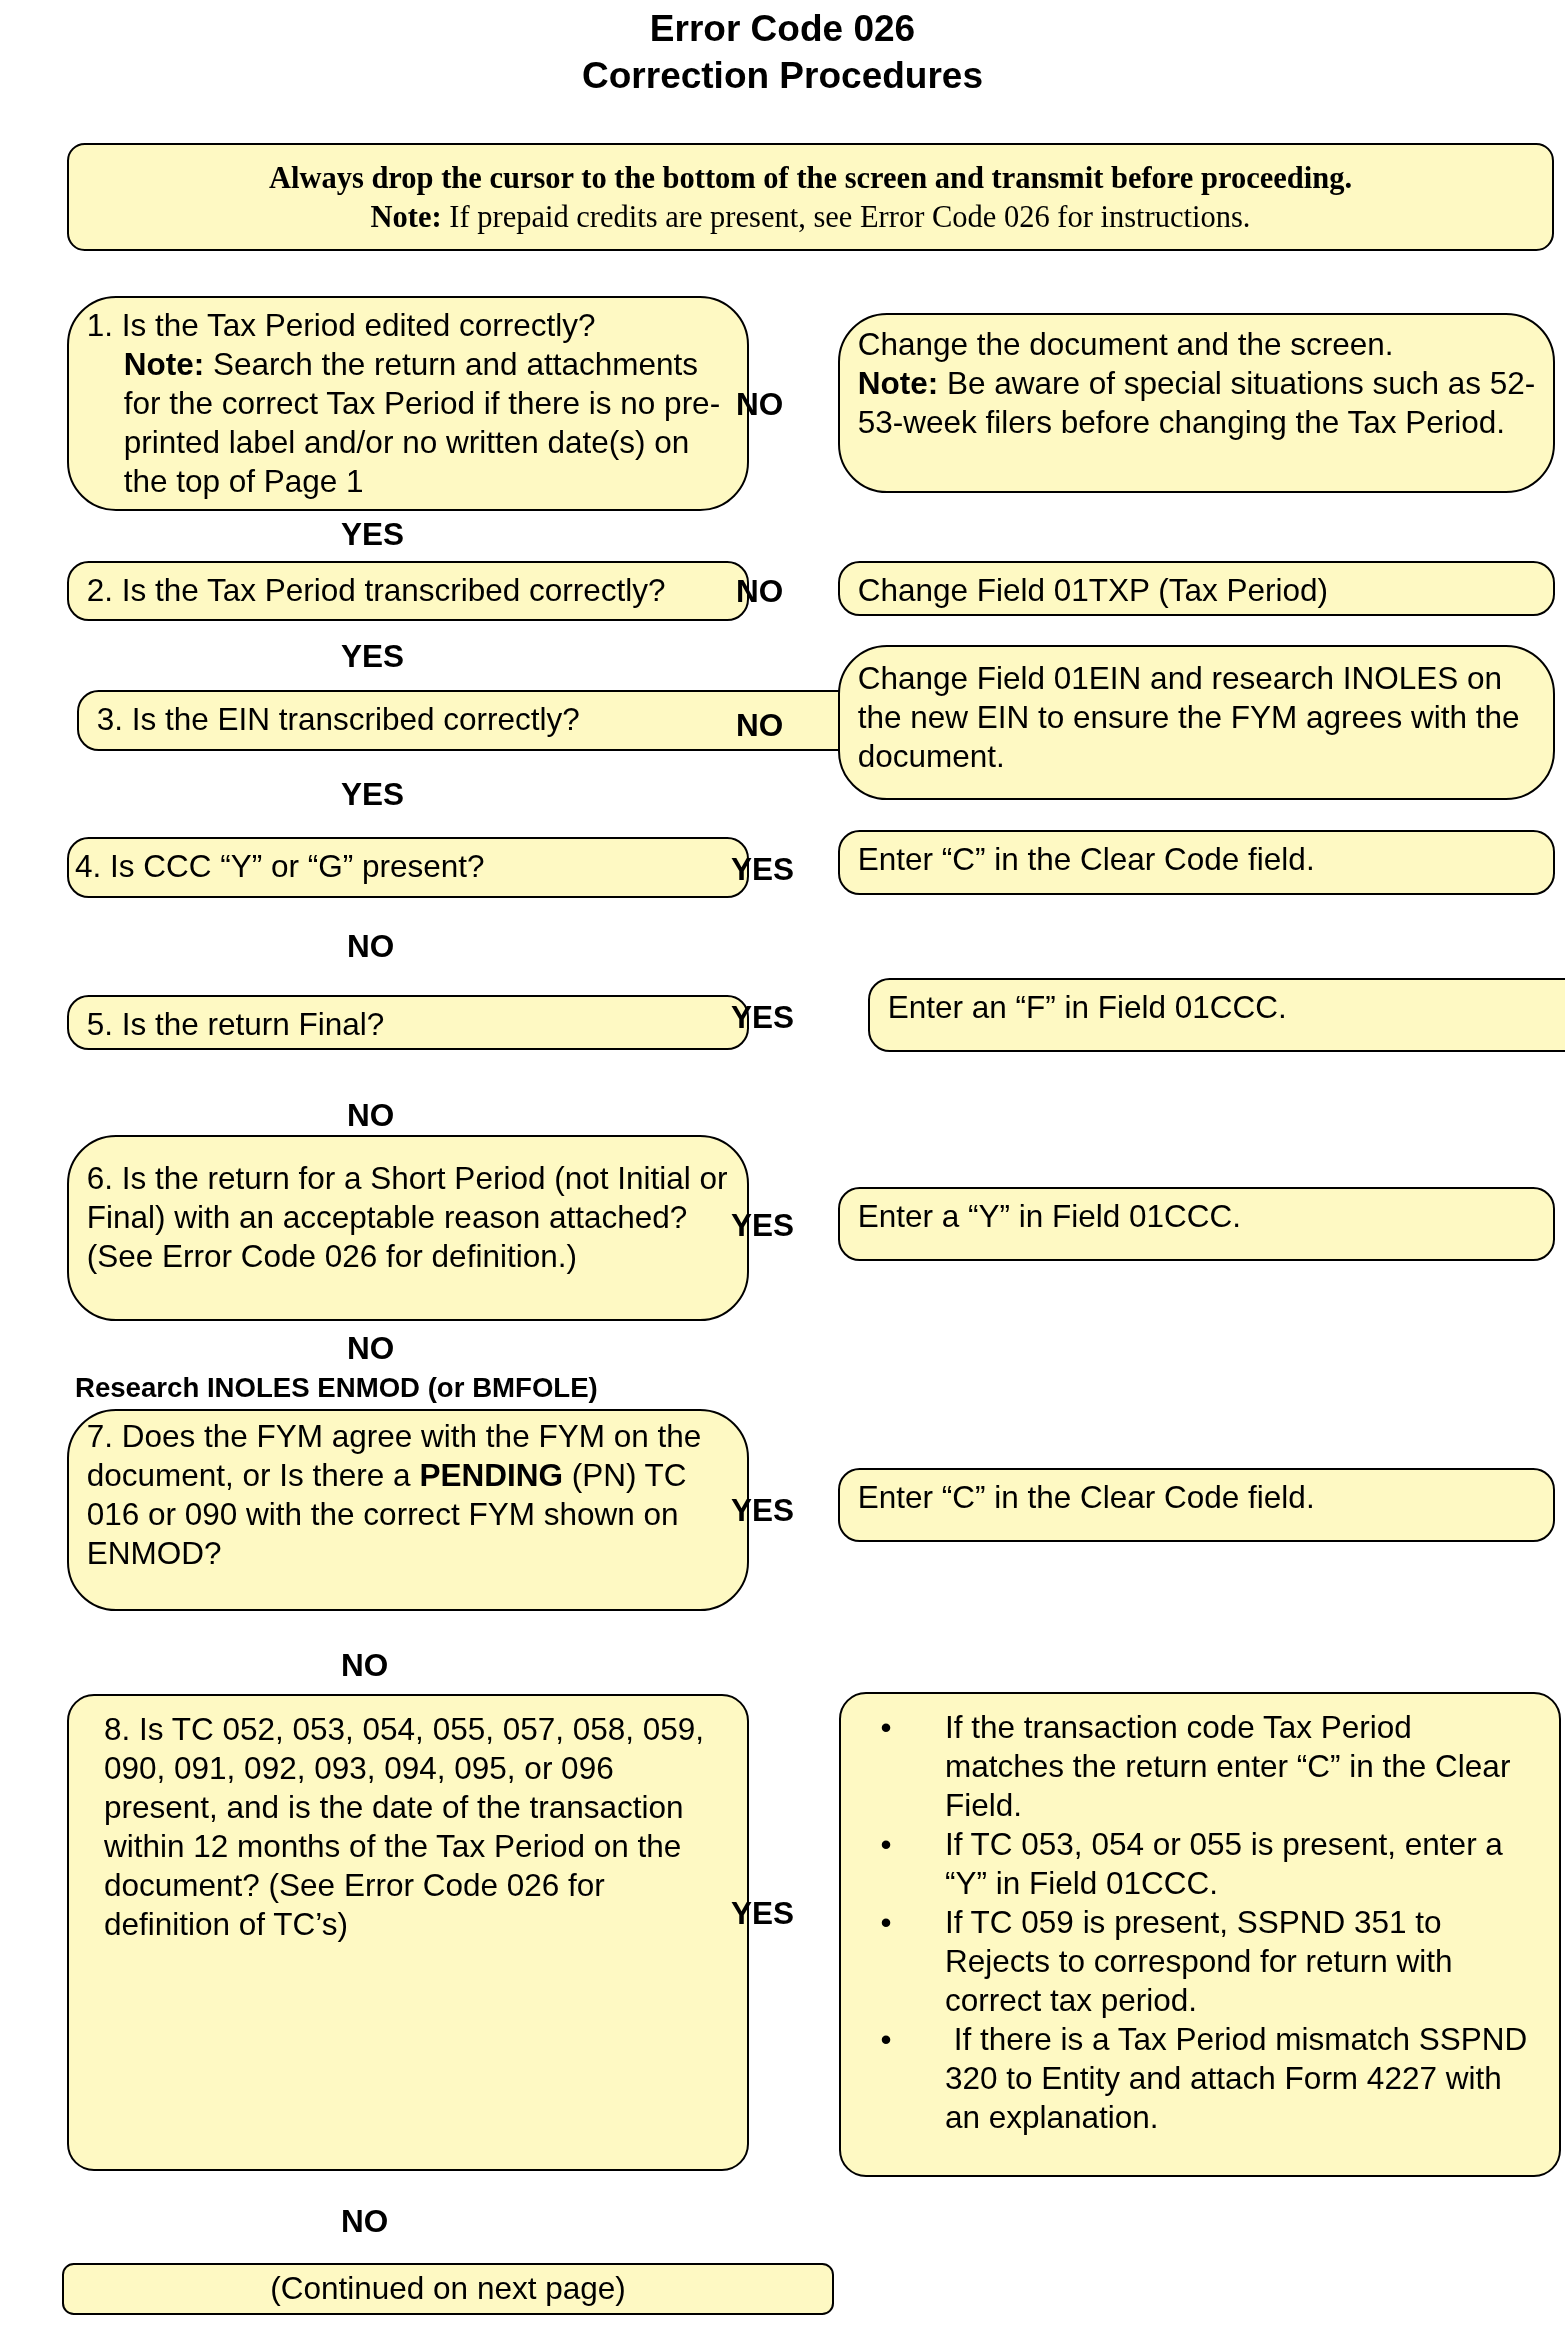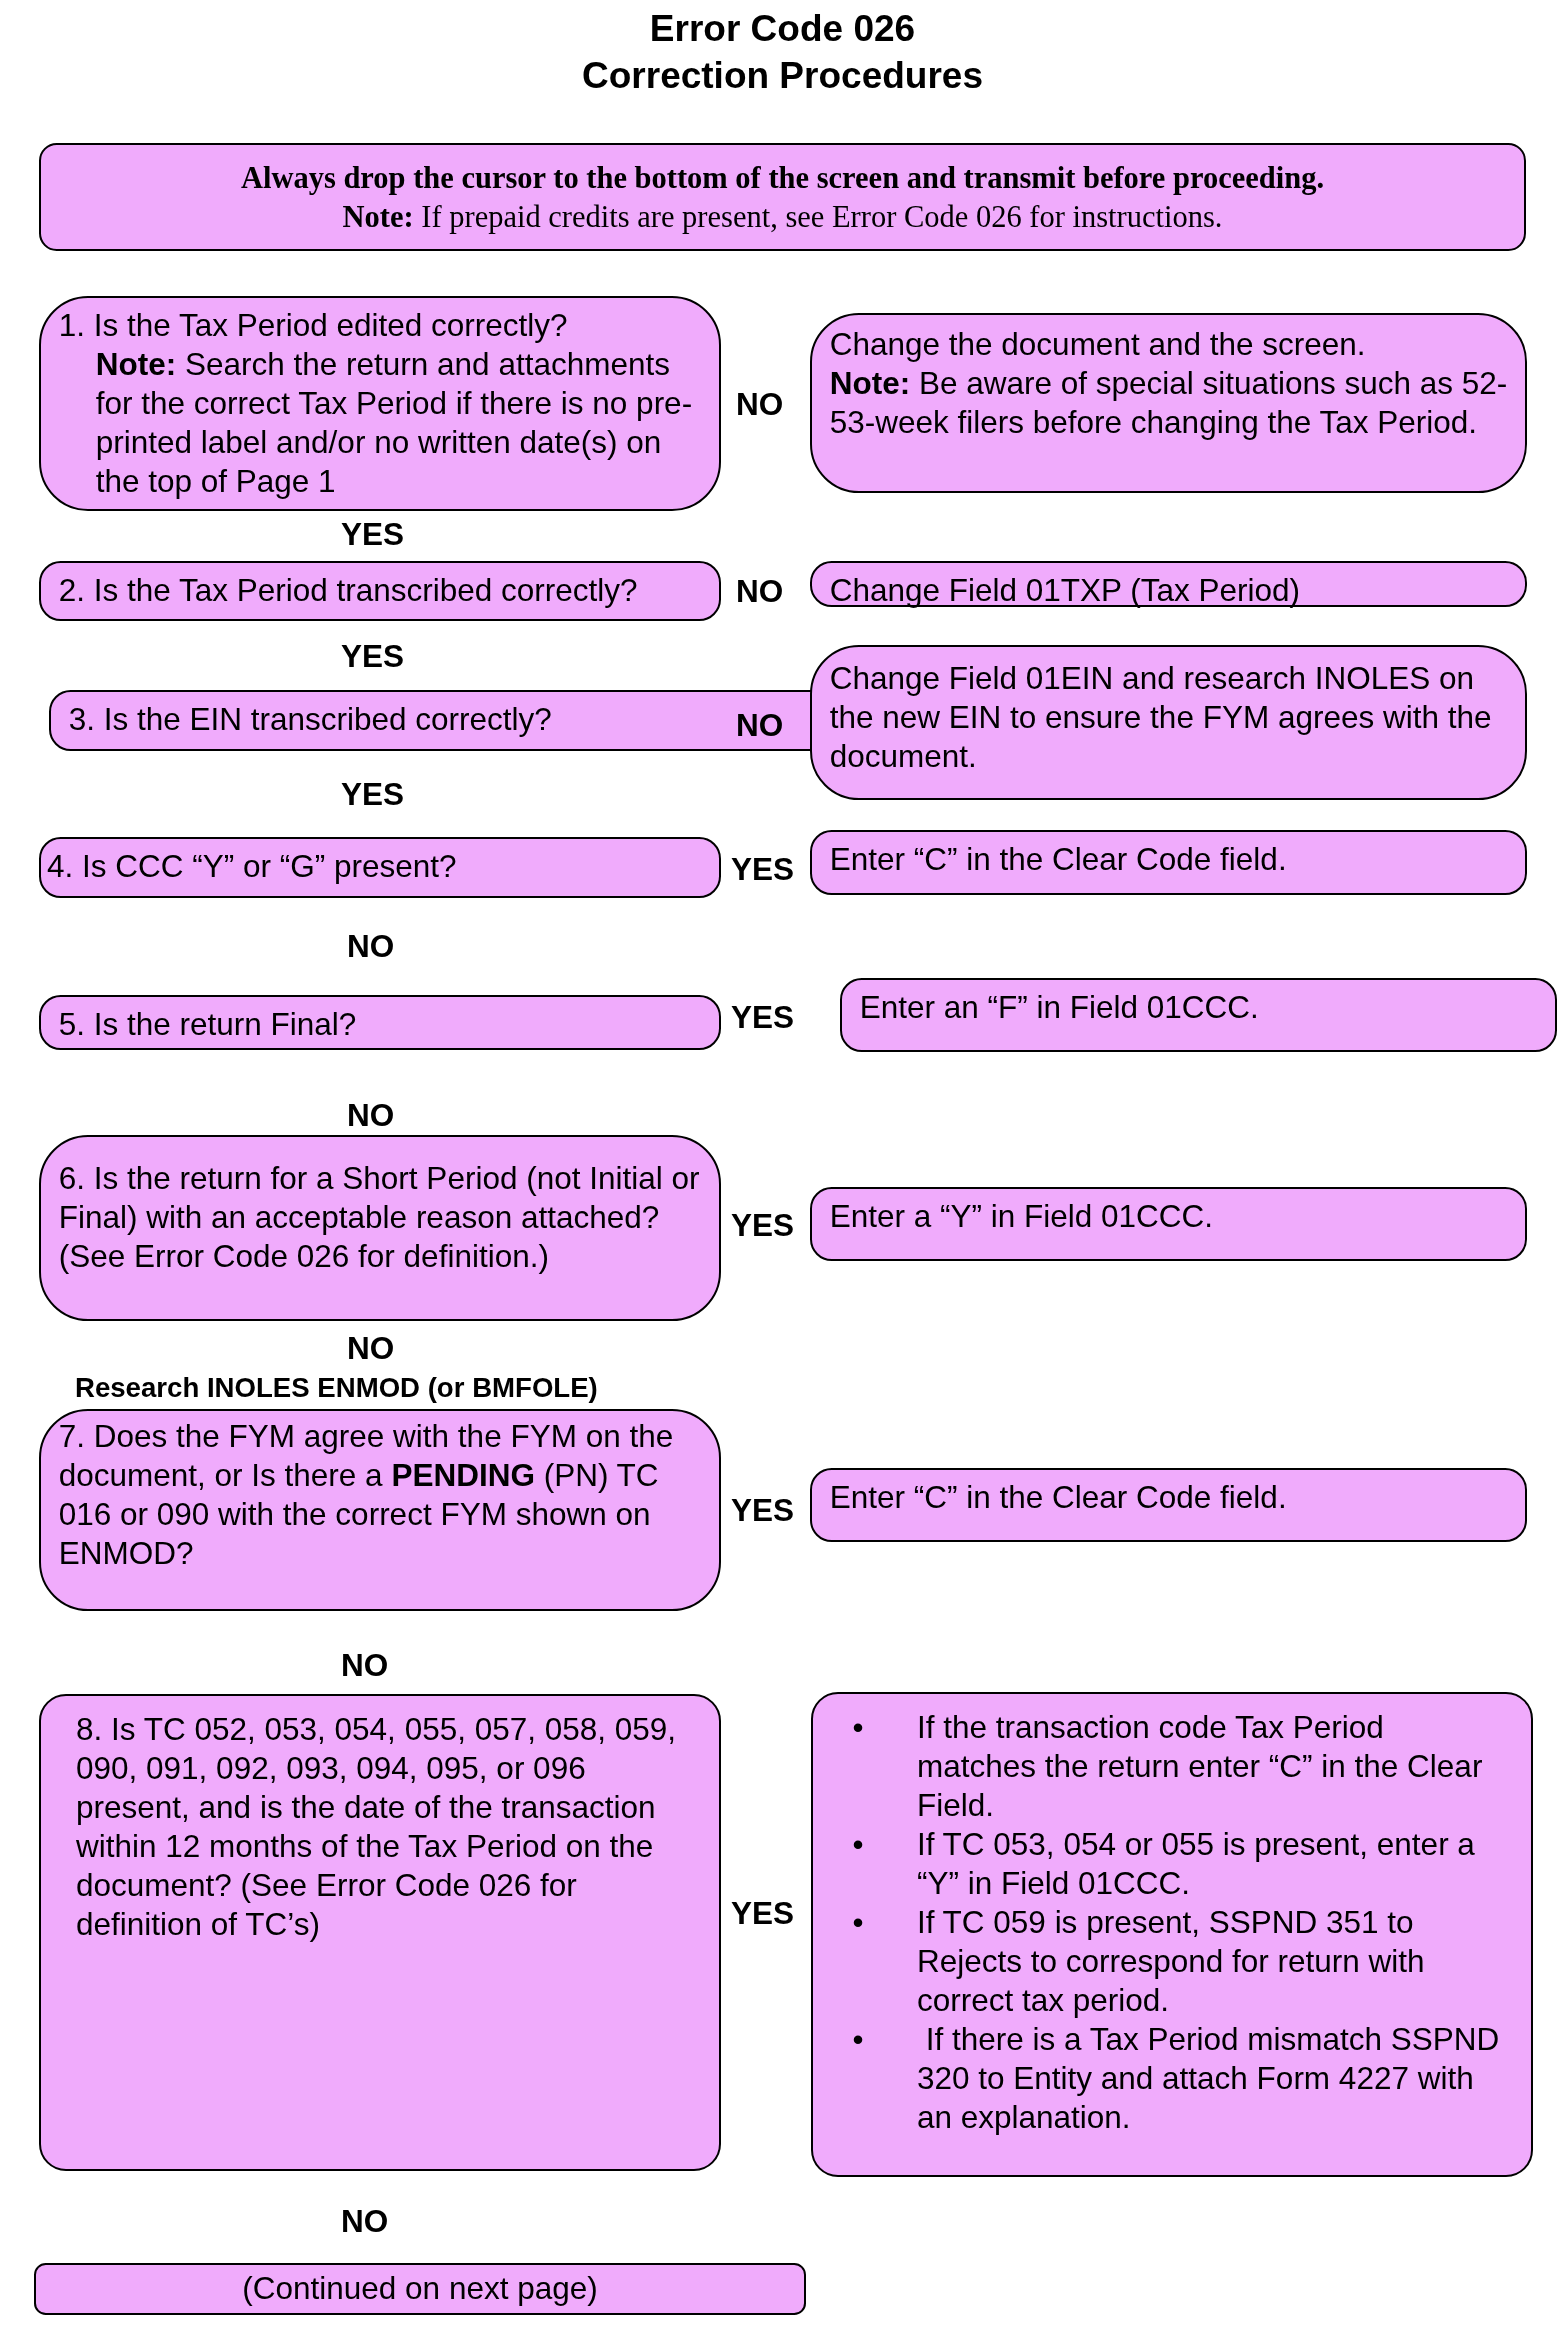--- a/index.html
+++ b/index.html
@@ -1,19 +1,19 @@
 <!DOCTYPE html>
 <html><head>
 <meta charset="utf-8">
 <style>
   html, body { margin: 0; padding: 0; background: #ffffff; }
   body { width: 1565px; height: 2329px; position: relative; overflow: hidden; color: #000; font-family: "Liberation Sans", sans-serif; }
   .abs { position: absolute; }
   .title { left: 0; width: 1565px; text-align: center; font-weight: bold; font-size: 37px; line-height: 45px; }
-  .box { position: absolute; border: 2.5px solid #000; border-radius: 21.7px; box-sizing: border-box; background: #f0abfc; font-size: 31.5px; line-height: 39px; padding: 7.9px 17.7px; }
+  .box { position: absolute; border: 2.5px solid #000; border-radius: 21.7px; box-sizing: border-box; background: #fef9c3; font-size: 31.5px; line-height: 39px; padding: 7.9px 17.7px; margin-left: 28px; }
   .box.round { border-radius: 49px; }
   .box.big { border-radius: 27px; }
   .lbl { position: absolute; font-weight: bold; font-size: 31.5px; line-height: 37px; }
   .note-box { font-family: "Liberation Serif", serif; text-align: center; font-size: 30.5px; line-height: 39px; padding: 13.8px 19.7px; border-radius: 17.7px; }
   b { font-weight: bold; }
   .indent { padding-left: 37px; display: block; }
   ul.bullets { margin: 0; padding: 0; list-style: none; }
   ul.bullets li { position: relative; padding-left: 94px; }
   ul.bullets li::before { content: "\2022"; position: absolute; left: 29.6px; top: 0; font-size: 31.5px; }
   .center-text { text-align: center; }
@@ -37,21 +37,21 @@
 <div class="box round" style="left:810px; top:313px; width:717px; height:180px; padding-top:9.9px;">
   <div>Change the document and the screen.</div>
   <div><b>Note:</b><span>  Be aware of special situations such as 52-53-week filers before changing the Tax Period.</span></div>
 </div>
 <div class="lbl" style="left:341px; top:516px;">YES</div>
 
 <div class="box" style="left:39px; top:561px; width:682px; height:60px;">
   <div>2. Is the Tax Period transcribed correctly?</div>
 </div>
 <div class="lbl" style="left:736px; top:573px;">NO</div>
-<div class="box" style="left:810px; top:561px; width:717px; height:46px;">
+<div class="box" style="left:810px; top:561px; width:717px; height:55px;">
   <div>Change Field 01TXP (Tax Period)</div>
 </div>
 <div class="lbl" style="left:341px; top:638px;">YES</div>
 
 <div class="box" style="left:49px; top:690px; width:821px; height:61px;">
   <div>3. Is the EIN transcribed correctly?</div>
 </div>
 <div class="lbl" style="left:736px; top:707px;">NO</div>
 <div class="box round" style="left:810px; top:645px; width:717px; height:155px; padding-top:11.8px;">
   <div>Change Field 01EIN and research INOLES on the new EIN to ensure the FYM agrees with the document.</div>

